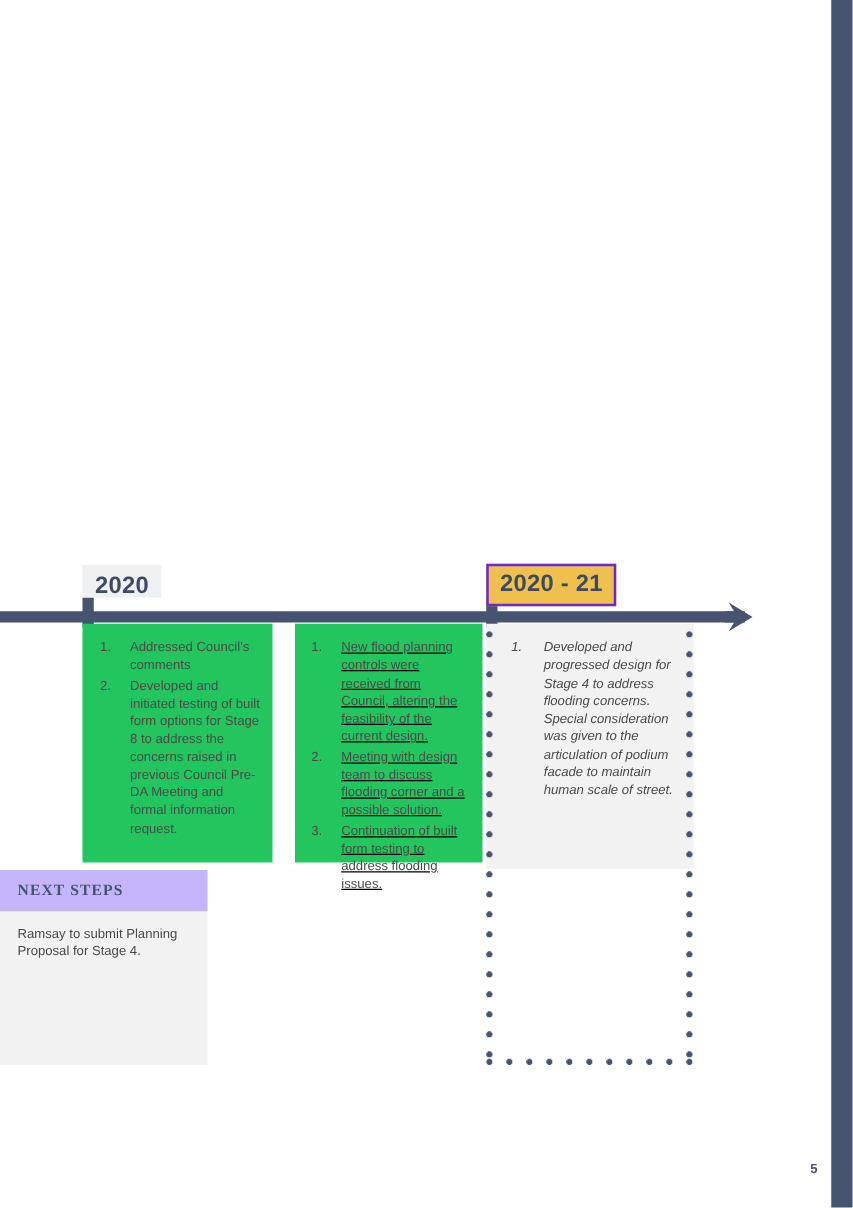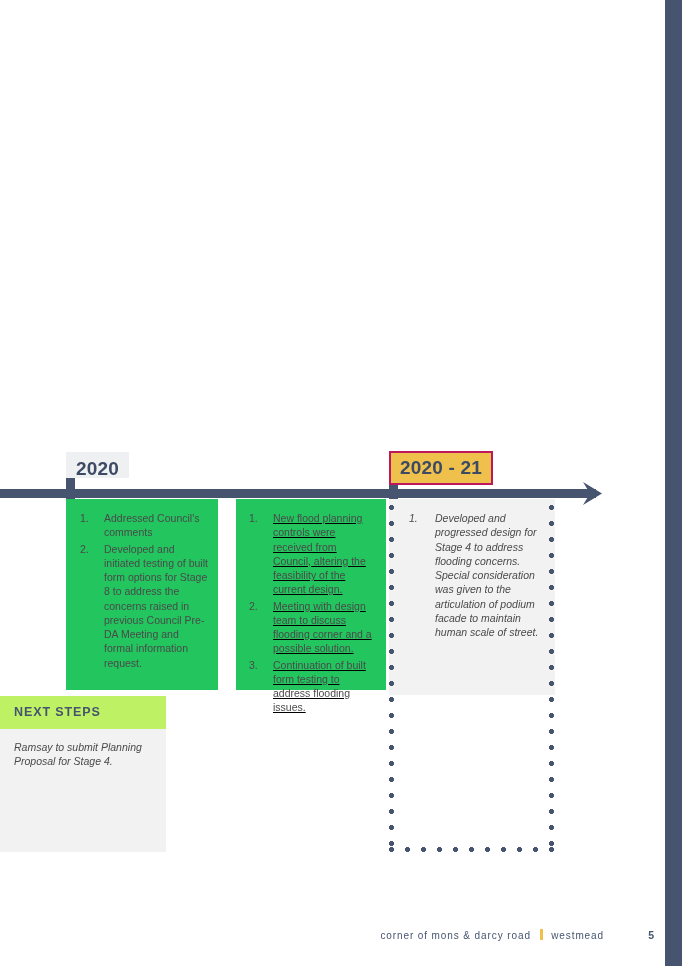--- a/index.html
+++ b/index.html
@@ -73,21 +73,21 @@
   #year-2020 {
     left: 66px;
     top: 452px;
     background: #eff0f1;
     padding: 7px 10px 0 10px;
   }
   #year-2020-21 {
     left: 389px;
     top: 451px;
     background: #efc14c;
-    border: 2px solid #be185d;
+    border: 2px solid #6d28d9;
     padding: 5px 9px 6px 9px;
   }
 
   
   .col {
     position: absolute;
     background: #22c55e;
     box-sizing: border-box;
   }
   #col-1 {
@@ -125,33 +125,33 @@
   #next-steps-block {
     position: absolute;
     left: 0;
     top: 696px;
     width: 166px;
     height: 156px;
     background: #f2f2f3;
     box-sizing: border-box;
   }
   #next-steps-header {
-    background: #bef264;
+    background: #c4b5fd;
     padding: 10px 14px 10px 14px;
+    font-family: Liberation Serif, serif;
   }
   #next-steps-title {
     font-size: 12.5px;
     font-weight: bold;
     color: #46546f;
     letter-spacing: 0.9px;
     line-height: 1;
   }
   #next-steps-body {
     padding: 11px 14px 0 14px;
-    font-style: italic;
   }
   #next-steps-text {
     font-size: 10.5px;
     color: #4a4a4a;
     line-height: 1.36;
   }
 
   
   .dot-col {
     position: absolute;
@@ -288,19 +288,14 @@
 <div id="next-steps-block">
   <div id="next-steps-header">
     <div id="next-steps-title">NEXT STEPS</div>
   </div>
   <div id="next-steps-body">
     <div id="next-steps-text">Ramsay to submit Planning Proposal for Stage 4.</div>
   </div>
 </div>
 
 <div id="footer">
-  <div id="footer-text">
-    <span>corner of mons &amp; darcy road</span>
-    <span id="footer-sep"></span>
-    <span>westmead</span>
-  </div>
   <div id="page-number">5</div>
 </div>
 
 </body></html>

